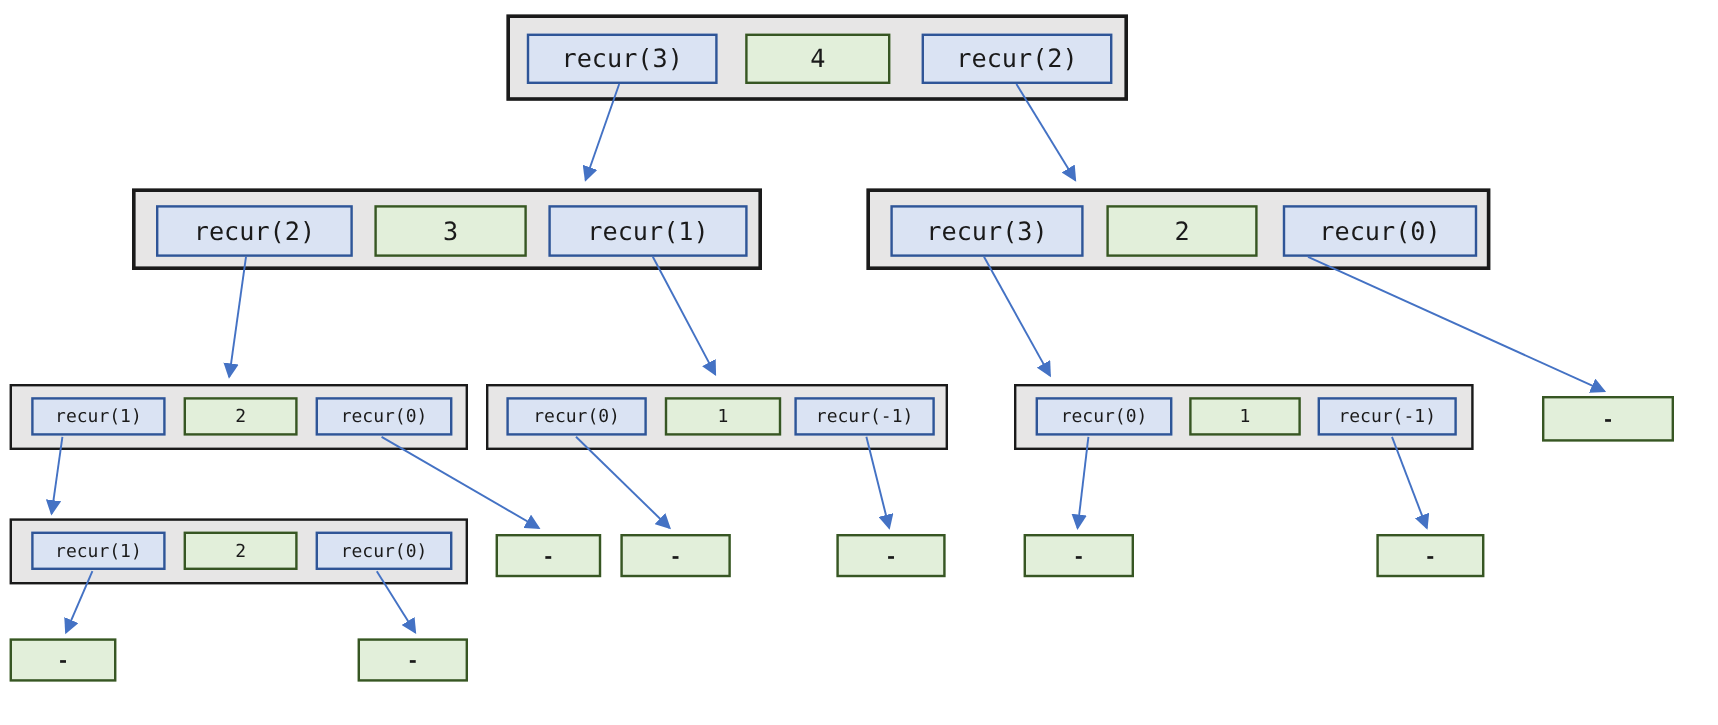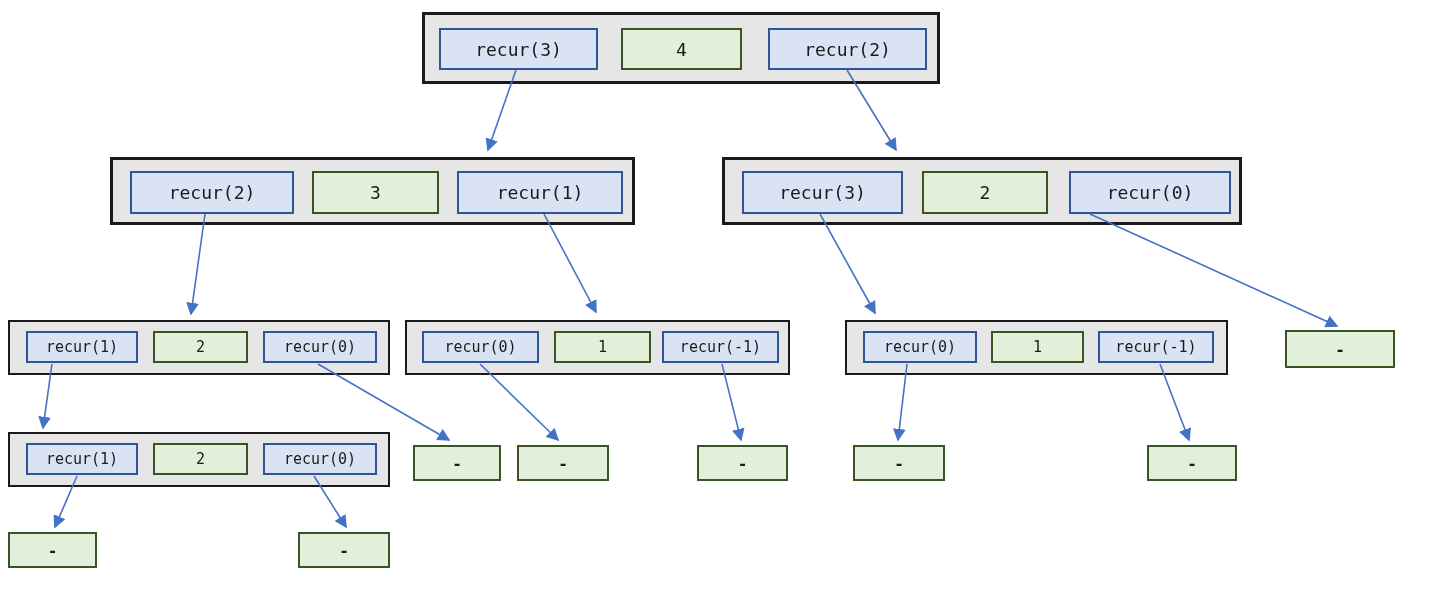--- a/index.html
+++ b/index.html
@@ -10,21 +10,21 @@
   .frame{
     position:absolute;background:#e7e6e6;border:3px solid #1a1a1a;box-sizing:border-box;
   }
   .frame.thin{border-width:2px;}
   .cell{
     position:absolute;display:flex;align-items:center;justify-content:center;
     box-sizing:border-box;color:#1a1a1a;white-space:nowrap;
   }
   .call{background:#dae3f3;border:2px solid #2f5597;}
   .value{background:#e2efda;border:2px solid #375623;}
-  .big{font-size:18px;}
+  .big{font-size:21px;}
   .small{font-size:15px;}
   .leaf{
     position:absolute;background:#e2efda;border:2px solid #375623;box-sizing:border-box;
     display:flex;align-items:center;justify-content:center;
     font-size:16px;font-weight:bold;color:#1a1a1a;
   }
   #arrows{position:absolute;left:0;top:0;width:1432px;height:604px;pointer-events:none;}
   #arrows line{stroke:#4472c4;stroke-width:1.6;}
 </style>
 </head>

